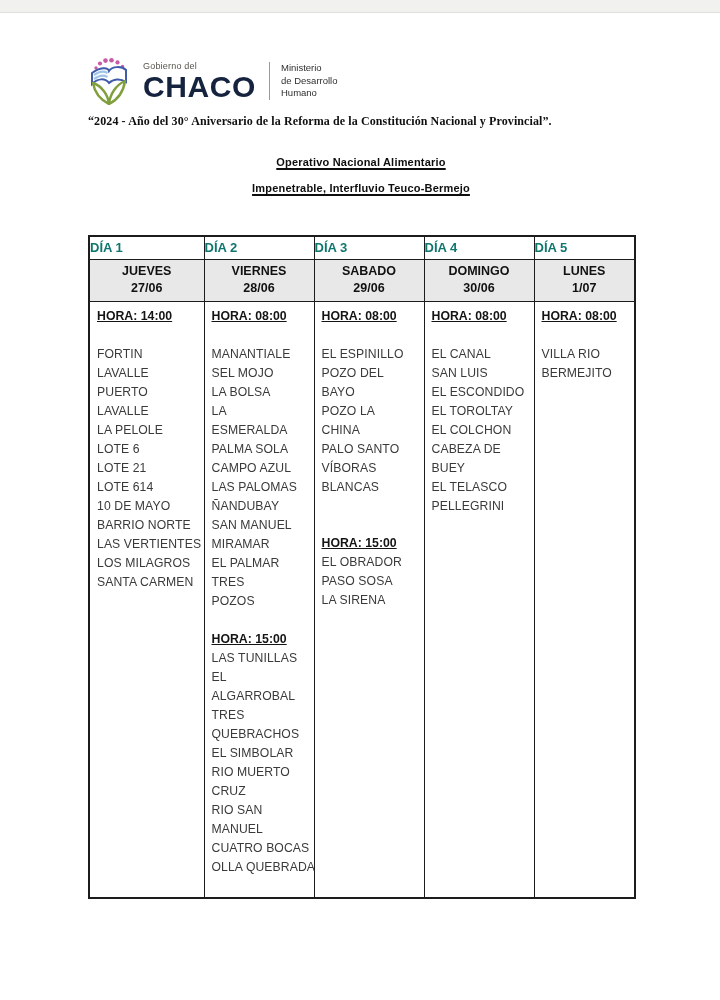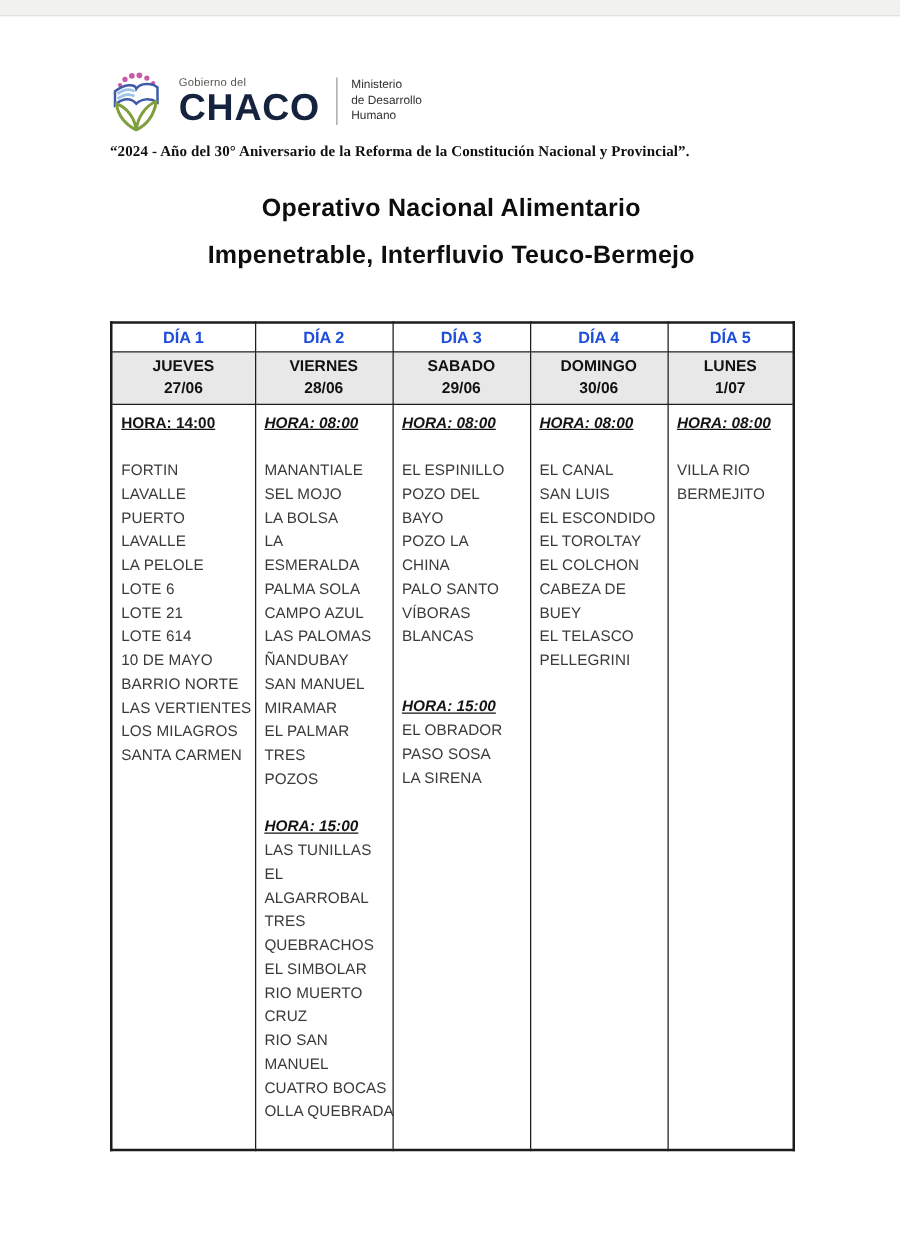--- a/index.html
+++ b/index.html
@@ -45,43 +45,44 @@
     font-size:12px;
     color:#1d1d1d;
     text-align:center;
     margin-top:11px;
     letter-spacing:0.3px;
   }
 
   
   .titles { margin-top:27px; text-align:center; }
   .title-line {
-    font-size:20px;
+    font-size:11px;
     font-weight:700;
     color:#0e0e0e;
+    text-decoration:underline;
     text-decoration-thickness:1.5px;
     text-underline-offset:2px;
     letter-spacing:0.2px;
     margin-bottom:14px;
   }
 
   
   table.schedule {
     margin-top:41px;
     border-collapse:collapse;
     table-layout:fixed;
     width:546px;
     border:2px solid #1c1c1c;
   }
   .schedule th, .schedule td { border:1.5px solid #1c1c1c; }
   .day-cell {
     font-size:13px;
     font-weight:700;
-    color:#1d4ed8;
-    text-align:center;
+    color:#0f766e;
+    text-align:left;
     padding:3px 0 4px;
     background:#fff;
   }
   .weekday-cell {
     background:#e8e8e8;
     font-size:12.5px;
     font-weight:700;
     color:#111;
     text-align:center;
     padding:3px 0 4px;
@@ -96,21 +97,21 @@
   }
   .hora {
     font-size:12.3px;
     font-weight:700;
     color:#141414;
     text-decoration:underline;
     text-decoration-thickness:1.3px;
     line-height:19px;
     white-space:nowrap;
   }
-  .hora.italic { font-style:italic; }
+  .hora.italic { }
   .hora.gap-after { margin-bottom:19px; }
   .block.follow { margin-top:19px; }
   .block.follow-wide { margin-top:37px; }
   .loc-line {
     font-size:12.2px;
     line-height:19px;
     color:#3a3a3a;
     white-space:nowrap;
     letter-spacing:0.1px;
   }

